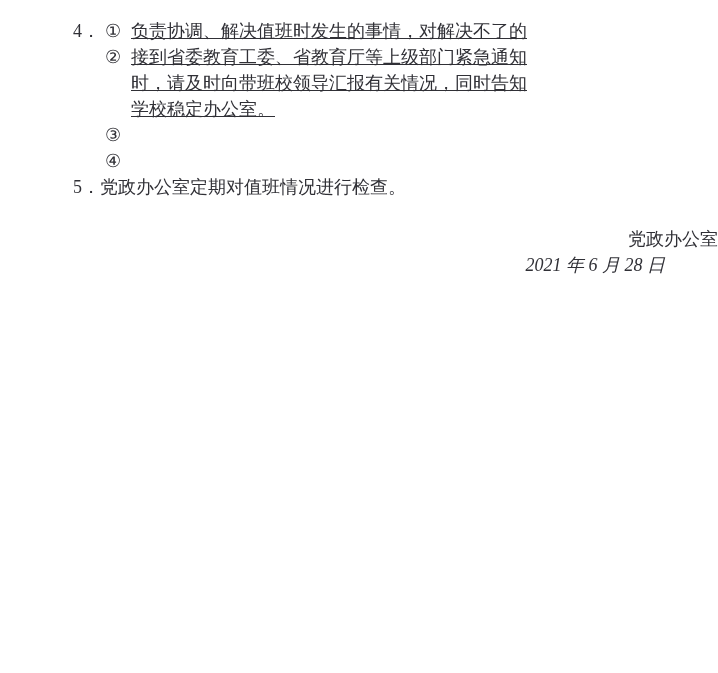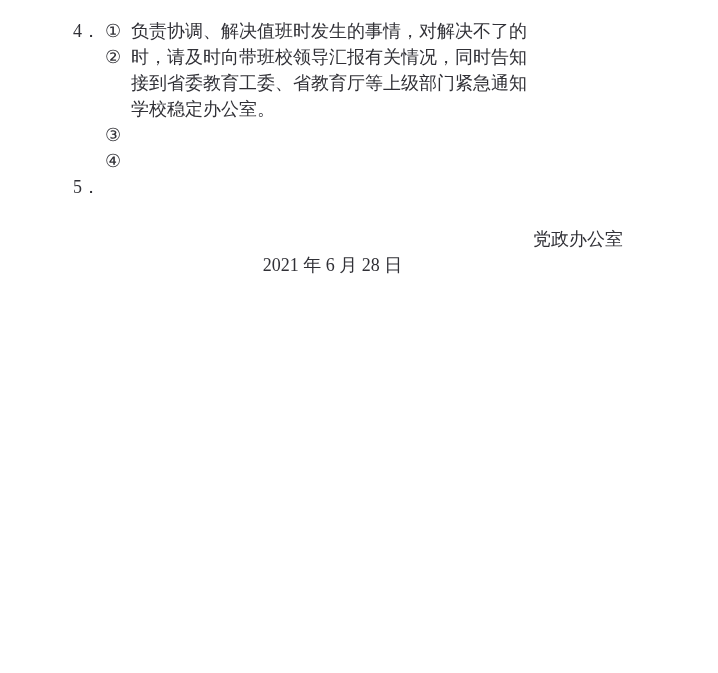--- a/index.html
+++ b/index.html
@@ -41,36 +41,37 @@
     display: flex;
     align-items: flex-start;
   }
   .subitem-marker {
     flex: 0 0 auto;
     width: 18px;
     text-align: left;
   }
   .subitem-lines {
     margin-left: 8px;
+    text-decoration: underline;
   }
   .doc-line {
     white-space: nowrap;
   }
   .spacer-line {
     height: 26px;
   }
   .signer-line {
     text-align: right;
-    padding-right: 95px;
     white-space: nowrap;
   }
   .date-line {
-    text-align: center;
+    text-align: right;
     padding-right: 53px;
     white-space: nowrap;
+    font-style: italic;
   }
 </style>
 </head>
 <body>
 
 <div class="page">
   <div class="content">
 
     <div class="item-row">
       <span class="item-number">4．</span>
@@ -80,39 +81,40 @@
         <div class="subitem">
           <span class="subitem-marker">①</span>
           <div class="subitem-lines">
             <div class="doc-line">负责协调、解决值班时发生的事情，对解决不了的</div>
           </div>
         </div>
 
         <div class="subitem">
           <span class="subitem-marker">②</span>
           <div class="subitem-lines">
+            <div class="doc-line">接到省委教育工委、省教育厅等上级部门紧急通知</div>
             <div class="doc-line">时，请及时向带班校领导汇报有关情况，同时告知</div>
-            <div class="doc-line">接到省委教育工委、省教育厅等上级部门紧急通知</div>
             <div class="doc-line">学校稳定办公室。</div>
           </div>
         </div>
 
         <div class="subitem">
           <span class="subitem-marker">③</span>
         </div>
 
         <div class="subitem">
           <span class="subitem-marker">④</span>
         </div>
 
       </div>
     </div>
 
     <div class="item-row">
       <span class="item-number">5．</span>
+      <span class="item-label">党政办公室定期对值班情况进行检查。</span>
     </div>
 
   </div>
 
   <div>
     <div class="spacer-line"></div>
     <div class="signer-line">党政办公室</div>
     <div class="date-line">2021 年 6 月 28 日</div>
   </div>
 </div>

